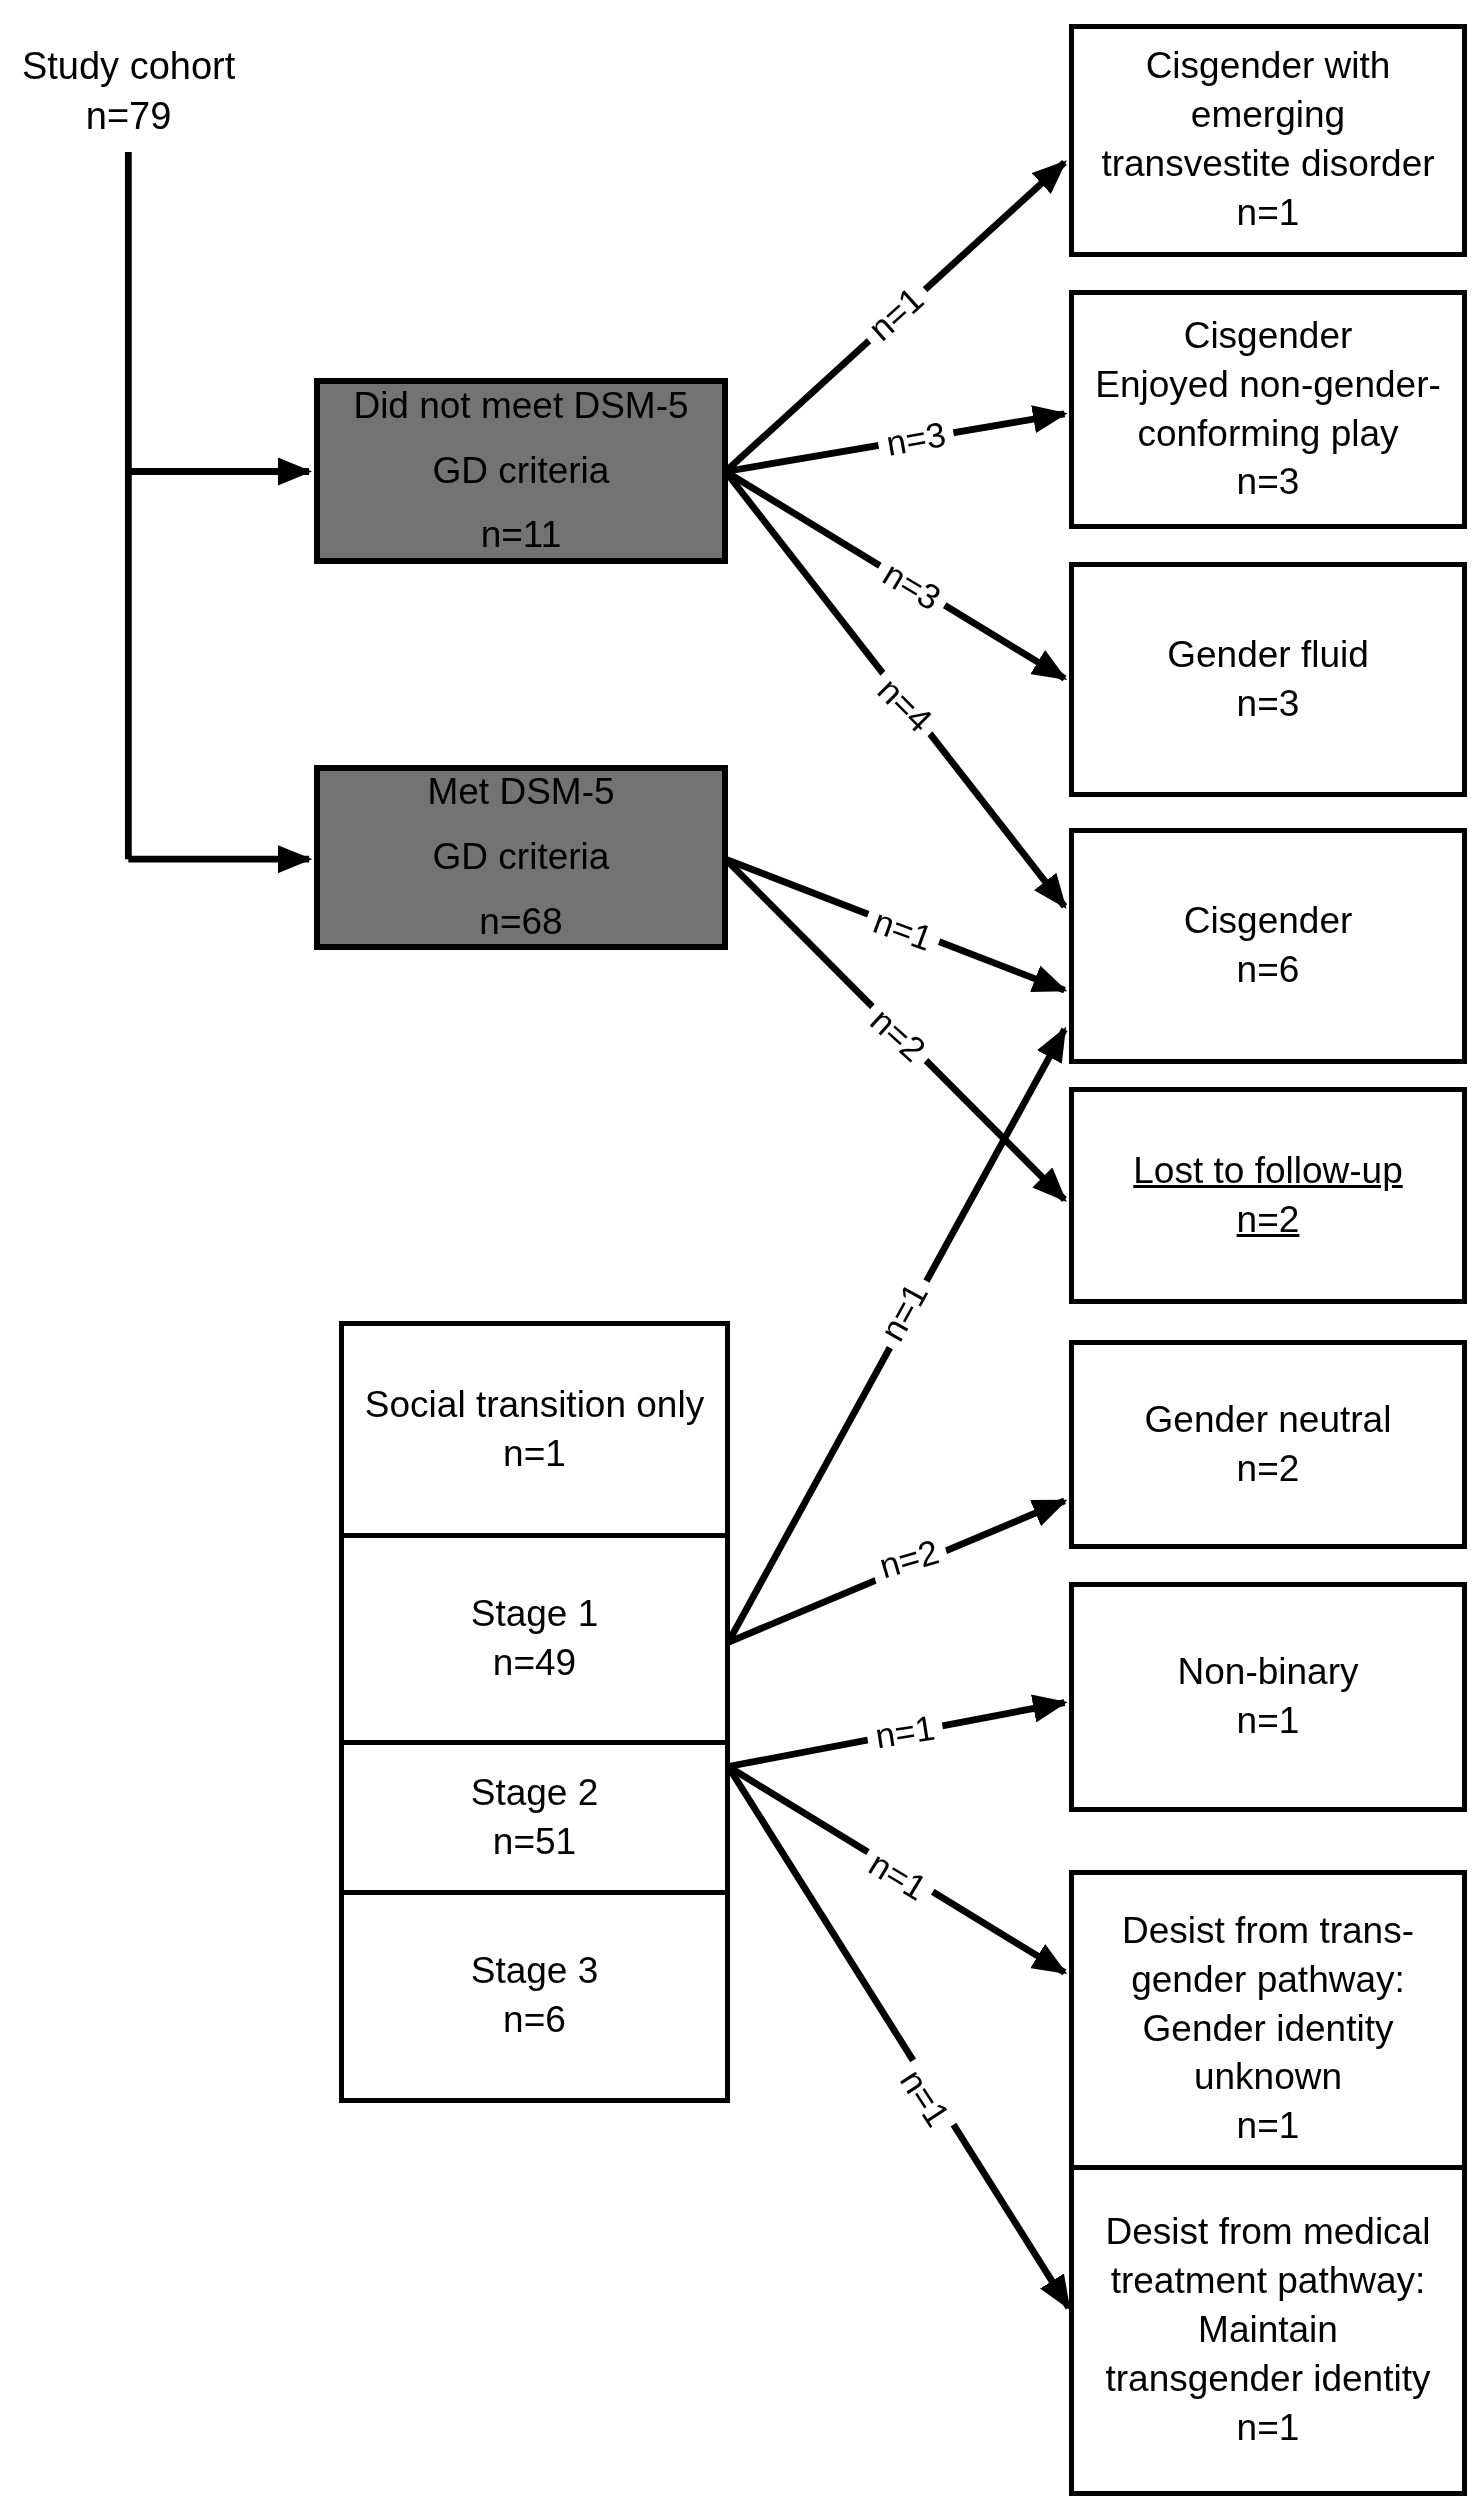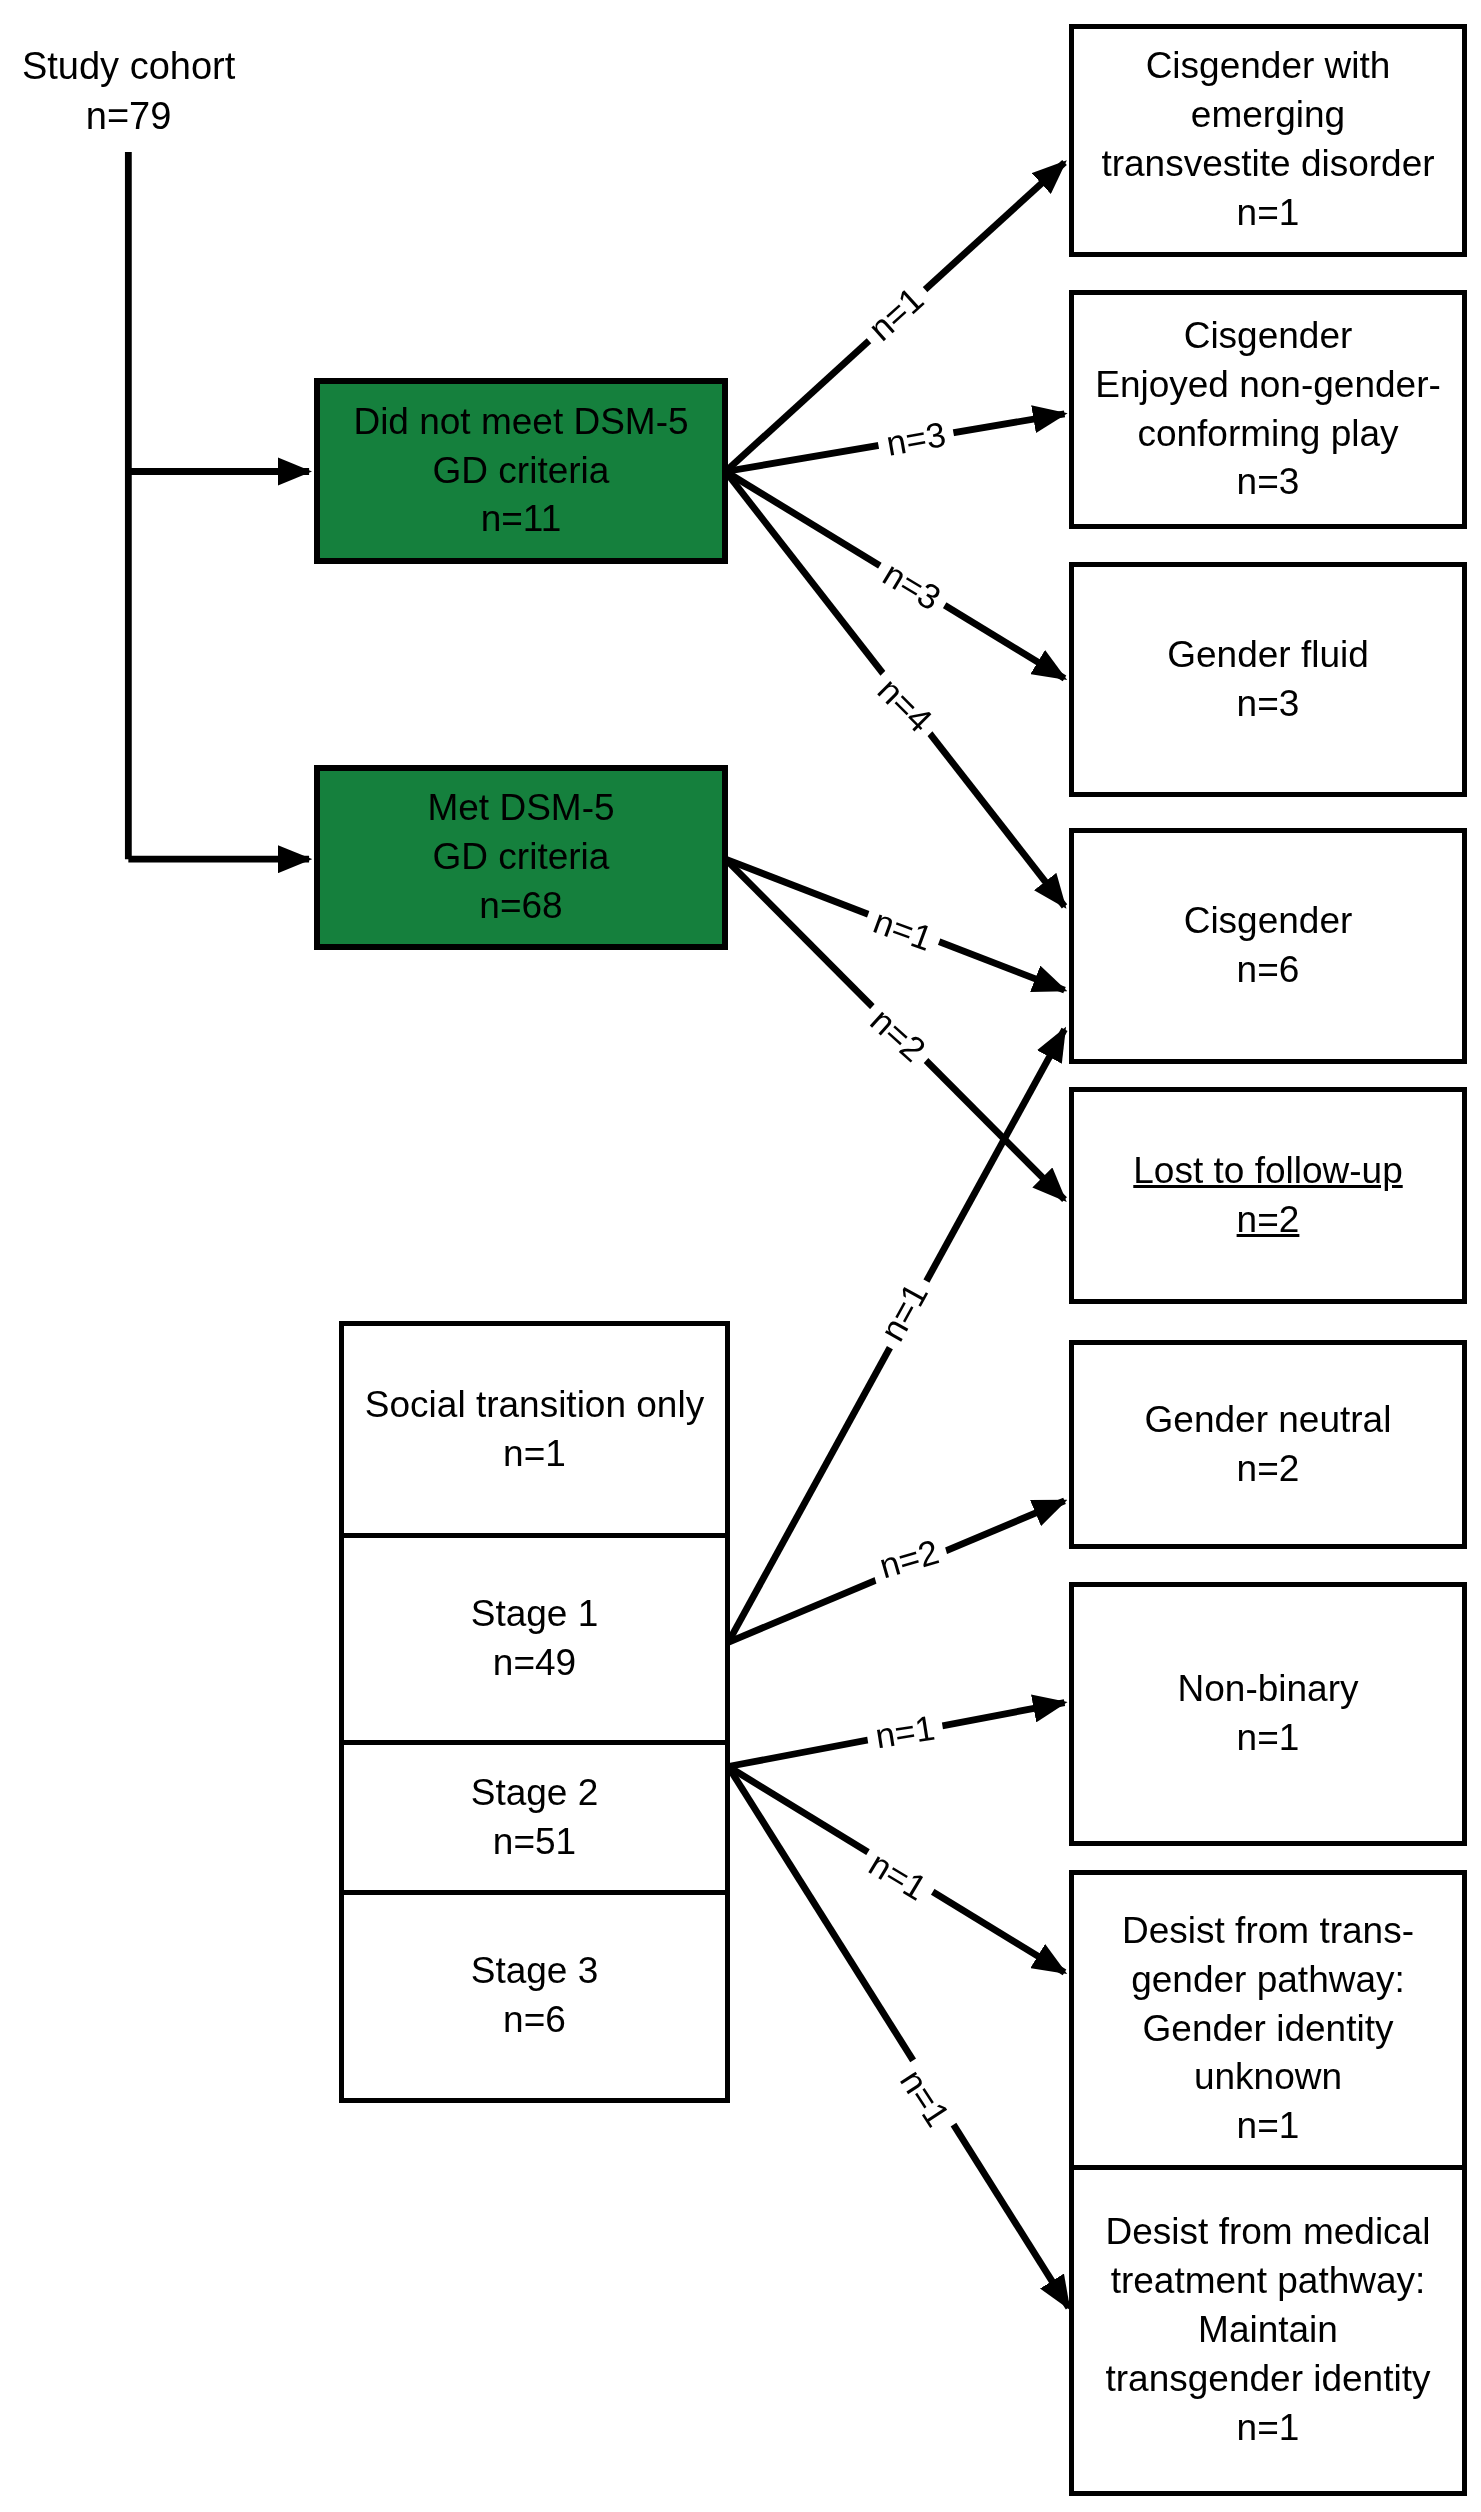--- a/index.html
+++ b/index.html
@@ -5,39 +5,39 @@
   html,body{margin:0;padding:0;background:#ffffff;}
   .canvas{position:relative;width:1481px;height:2512px;background:#ffffff;
           font-family:"Liberation Sans",sans-serif;color:#000;overflow:hidden;padding-left:21px;}
   .connectors{position:absolute;left:0;top:0;width:1481px;height:2512px;}
   .connectors path{stroke:#000;stroke-width:13;fill:none;}
   .rootlab{position:absolute;left:3.1px;top:41px;width:251px;text-align:center;
            font-size:38px;line-height:1.32;}
   .box{position:absolute;display:flex;flex-direction:column;justify-content:center;
        align-items:center;text-align:center;border:5.8px solid #000;box-sizing:border-box;
        font-size:37px;line-height:1.32;background:#fff;}
-  .gray{background:#15803d;border-width:6.8px;}
+  .gray{background:#737373;border-width:6.8px;gap:16px;}
   .b-notmet{left:314px;top:378px;width:414px;height:186px;}
   .b-met{left:314px;top:765px;width:414px;height:185px;}
   .stage-outer{position:absolute;left:339px;top:1321px;width:391px;height:782px;
                border:5.8px solid #000;box-sizing:border-box;display:flex;
                flex-direction:column;background:#fff;}
   .stage-row{display:flex;flex-direction:column;justify-content:center;align-items:center;
              text-align:center;font-size:37px;line-height:1.32;box-sizing:border-box;
              border-bottom:5.8px solid #000;}
   .stage-row:last-child{border-bottom:none;}
   .sr1{height:212px;} .sr2{height:207px;} .sr3{height:150px;} .sr4{height:201px;}
   .obox{left:1069px;width:398px;}
   .o1{top:23.6px;height:233px;}
   .o2{top:290px;height:239px;}
   .o3{top:562px;height:235px;}
   .o4{top:828px;height:236px;}
   .o5{top:1087px;height:217px;text-decoration:underline;}
   .o6{top:1340px;height:209px;}
-  .o7{top:1582px;height:264px;}
+  .o7{top:1582px;height:230px;}
   .o8{top:1870px;height:318px;}
   .o9{top:2165px;height:331px;}
   .alab{position:absolute;font-size:35px;background:#ffffff;padding:1px 8.4px;
         white-space:nowrap;}
   .al1{left:896px;top:314px;transform:translate(-50%,-50%) rotate(-42deg);}
   .al2{left:916px;top:439px;transform:translate(-50%,-50%) rotate(-10deg);}
   .al3{left:912px;top:586px;transform:translate(-50%,-50%) rotate(31deg);}
   .al4{left:905px;top:705px;transform:translate(-50%,-50%) rotate(45deg);}
   .al5{left:903px;top:930px;transform:translate(-50%,-50%) rotate(20deg);}
   .al6{left:898px;top:1035px;transform:translate(-50%,-50%) rotate(42deg);}

